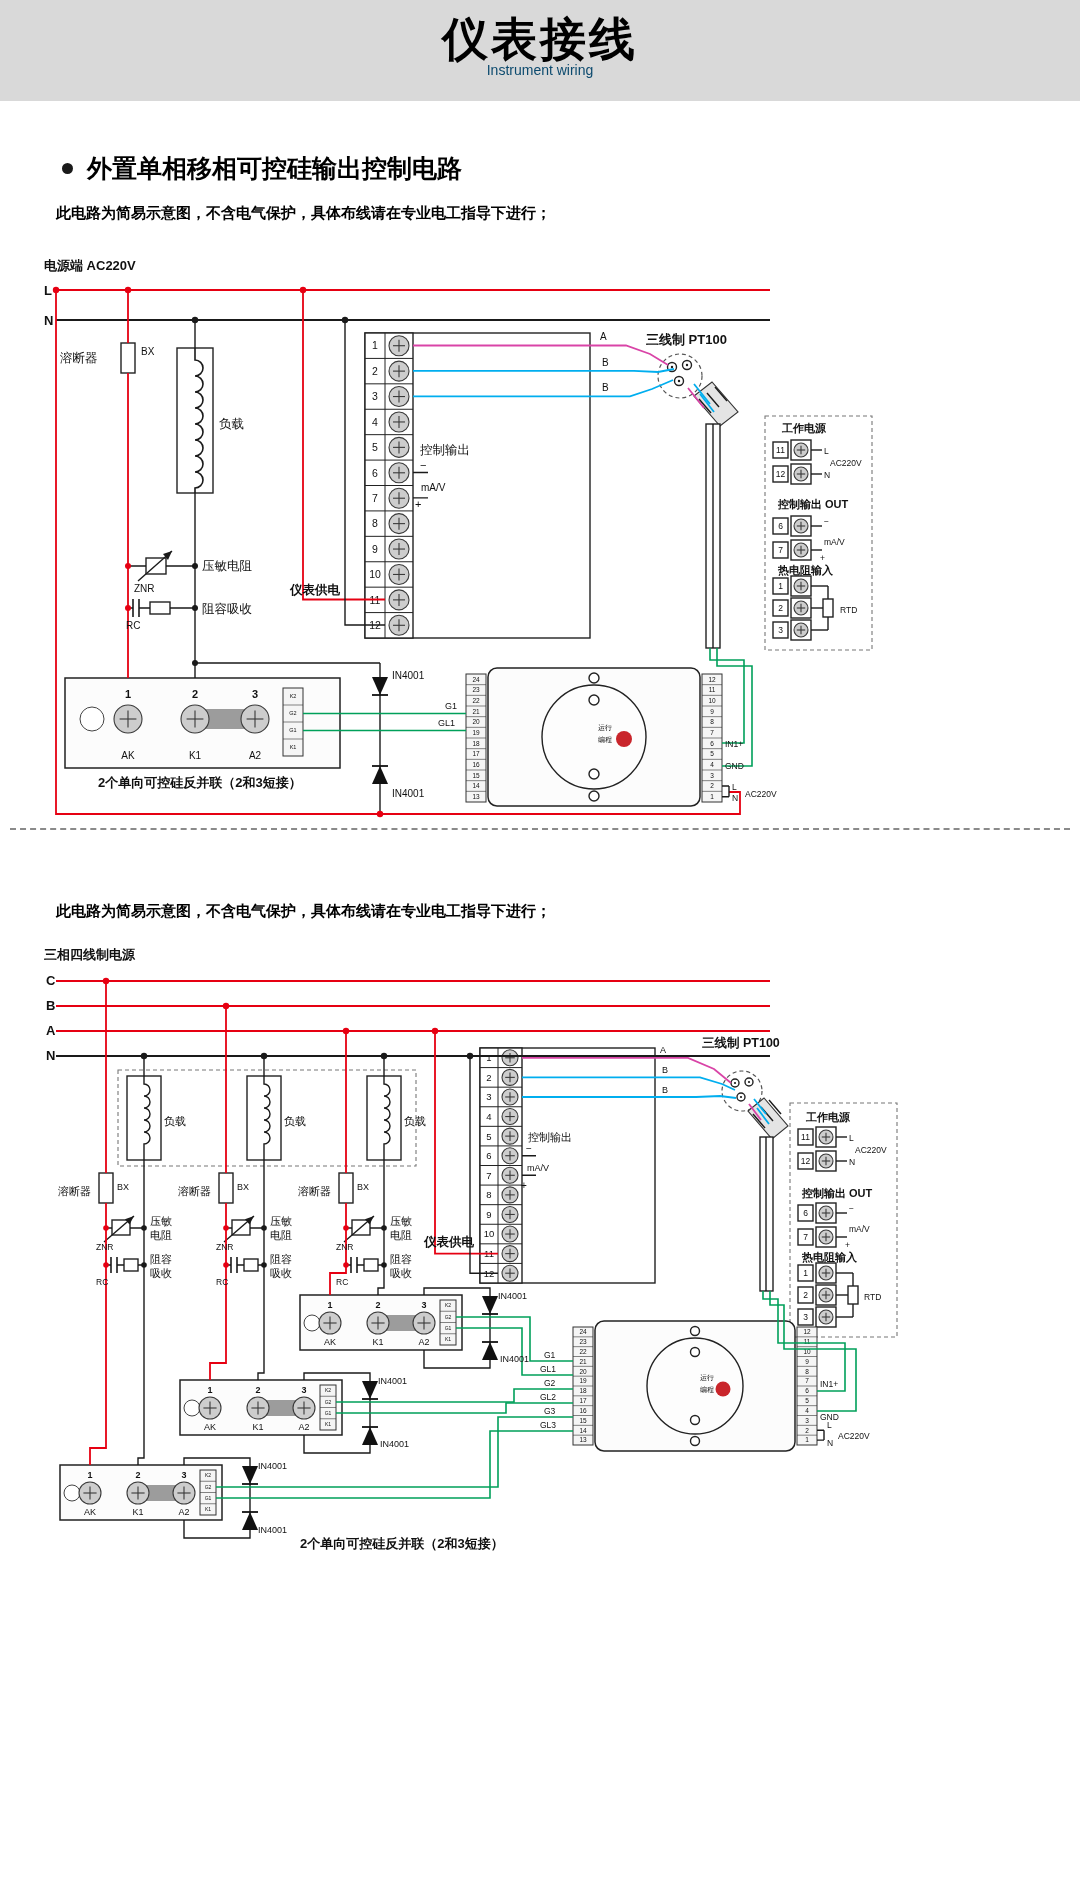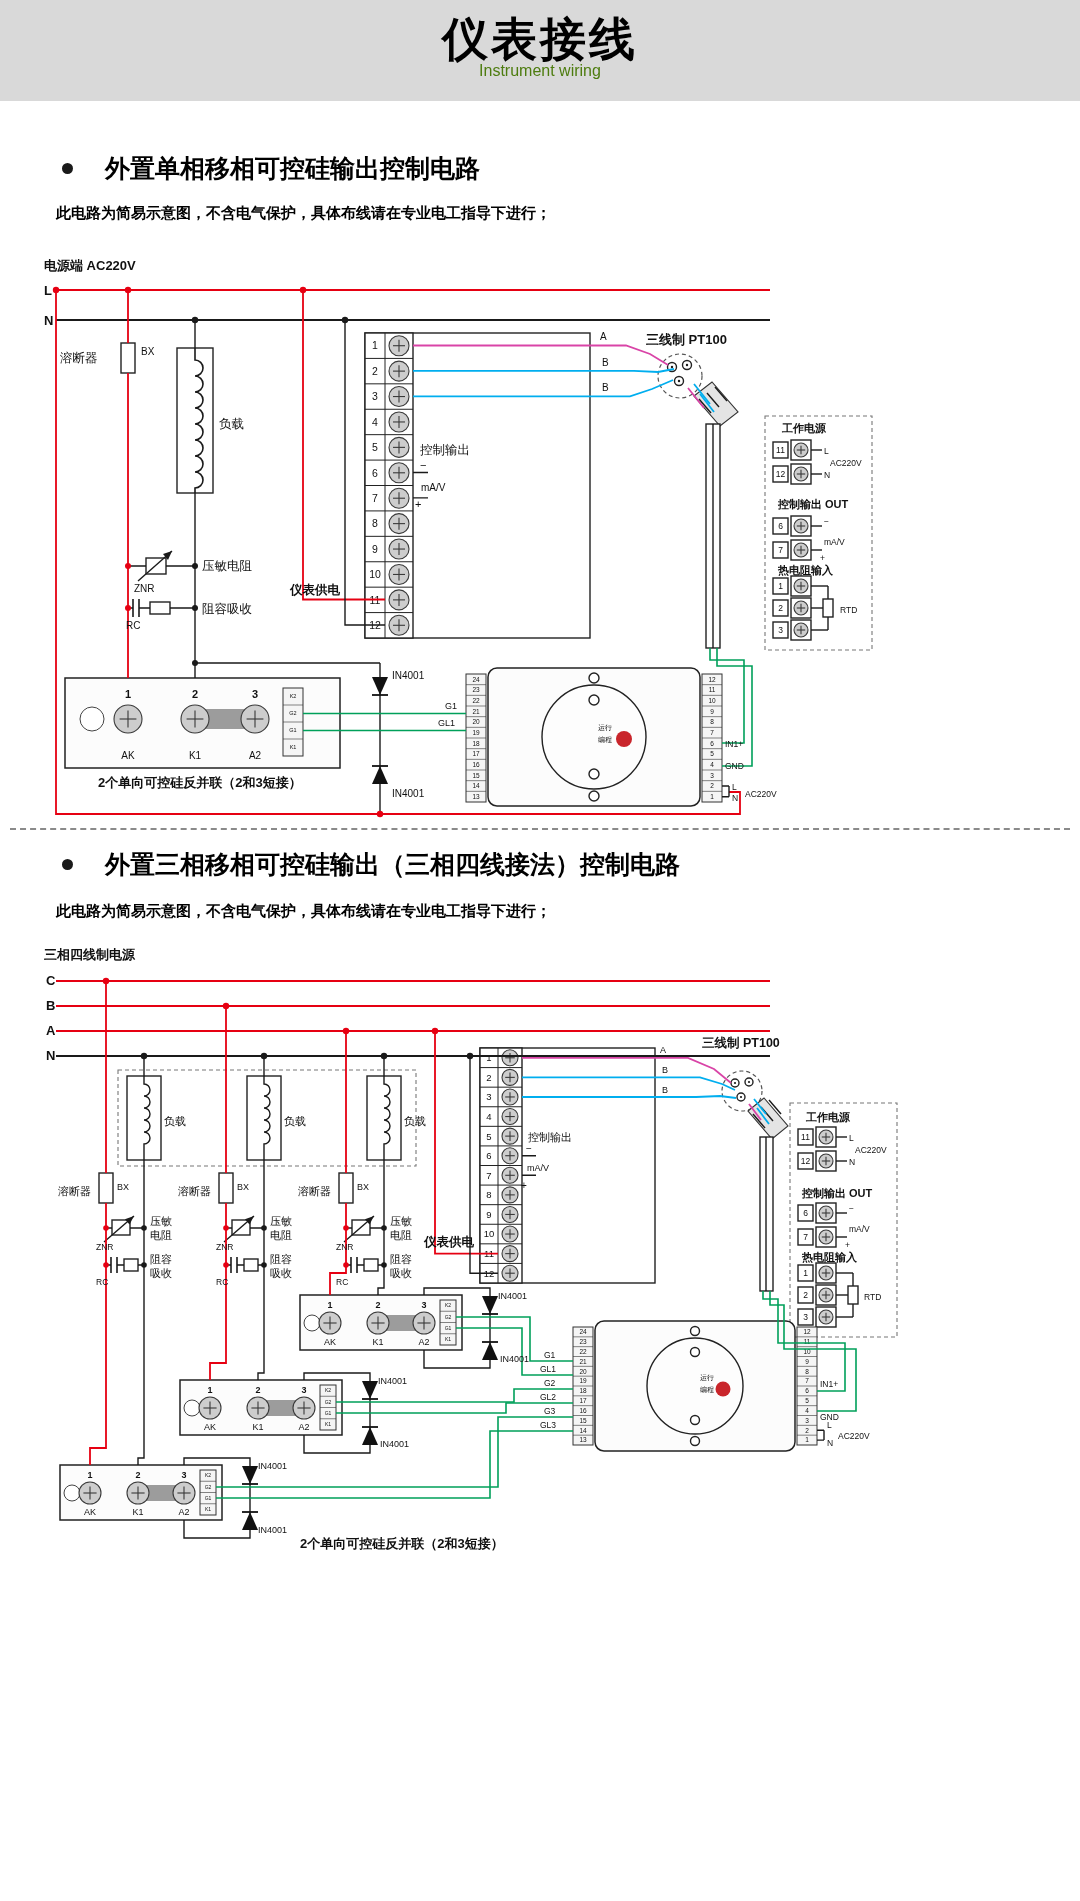--- a/index.html
+++ b/index.html
@@ -1,21 +1,21 @@
 <!DOCTYPE html>
 <html><head>
 <meta charset="utf-8">
 <style>
   *{margin:0;padding:0;box-sizing:border-box}
   body{background:#fff;font-family:"Liberation Sans",sans-serif}
   .page{position:relative;width:1080px;height:1901px;background:#fff;overflow:hidden}
   .hdr{position:absolute;top:0;left:0;width:1080px;height:101px;background:#d9d9d9;text-align:center;padding-top:14px}
   .hdr h1{font-size:46px;font-weight:bold;color:#000;letter-spacing:3px;line-height:1.1}
-  .hdr .sub{font-size:16px;color:#4d7c0f;margin-top:-3px}
-  .sec-title{position:absolute;left:62px;display:flex;align-items:center;gap:32px;font-size:25px;font-weight:bold;color:#000}
+  .hdr .sub{font-size:14px;color:#0c4a6e;margin-top:-3px}
+  .sec-title{position:absolute;left:62px;display:flex;align-items:center;gap:14px;font-size:25px;font-weight:bold;color:#000}
   .sec-title .bullet{width:11px;height:11px;border-radius:50%;background:#1a1a1a;flex:none}
   .note{position:absolute;left:56px;font-size:15px;font-weight:bold;color:#000}
   .divider{position:absolute;left:10px;width:1060px;border-top:2px dashed #8a8a8a}
   svg{position:absolute;left:0}
   svg text{font-family:"Liberation Sans",sans-serif;fill:#111}
   .mid{text-anchor:middle}.b{font-weight:bold}
   .f13{font-size:13px}.f12{font-size:12.5px}.f11{font-size:11px}.f10{font-size:10px}
   .f9{font-size:9px}.f85{font-size:8.5px}.f7{font-size:7px}
   .wr{stroke:#e60012;fill:none}.wk{stroke:#1a1a1a;fill:none}
   .wg{stroke:#00a05a;fill:none}.wc{stroke:#00aeef;fill:none}.wm{stroke:#d944a7;fill:none}
@@ -388,24 +388,20 @@
       <text x="725" y="499" class="f85">IN1+</text>
       <text x="725" y="521" class="f85">GND</text>
       <text x="732" y="542" class="f85">L</text>
       <text x="732" y="553" class="f85">N</text>
       <text x="745" y="549" class="f85">AC220V</text>
     </g>
   </svg>
 
   <div class="divider" style="top:828px"></div>
 
-  <div class="sec-title" style="top:848px">
-    <span class="bullet"></span>
-    <span>外置三相移相可控硅输出（三相四线接法）控制电路</span>
-  </div>
   <div class="note" style="top:902px">此电路为简易示意图，不含电气保护，具体布线请在专业电工指导下进行；</div>
 
   <svg style="top:943px" width="1080" height="958" viewBox="0 0 1080 958">
 
     <g>
       <rect x="480" y="105" width="175" height="235" class="box"></rect>
       <g>
           <rect x="480" y="105" width="42" height="235" fill="#fff" stroke="#222" stroke-width="1.4"></rect>
           <line x1="498" y1="105" x2="498" y2="340" stroke="#222" stroke-width="1"></line>
           <text x="489" y="118.21166666666667" text-anchor="middle" font-size="9.5" fill="#111">1</text>

